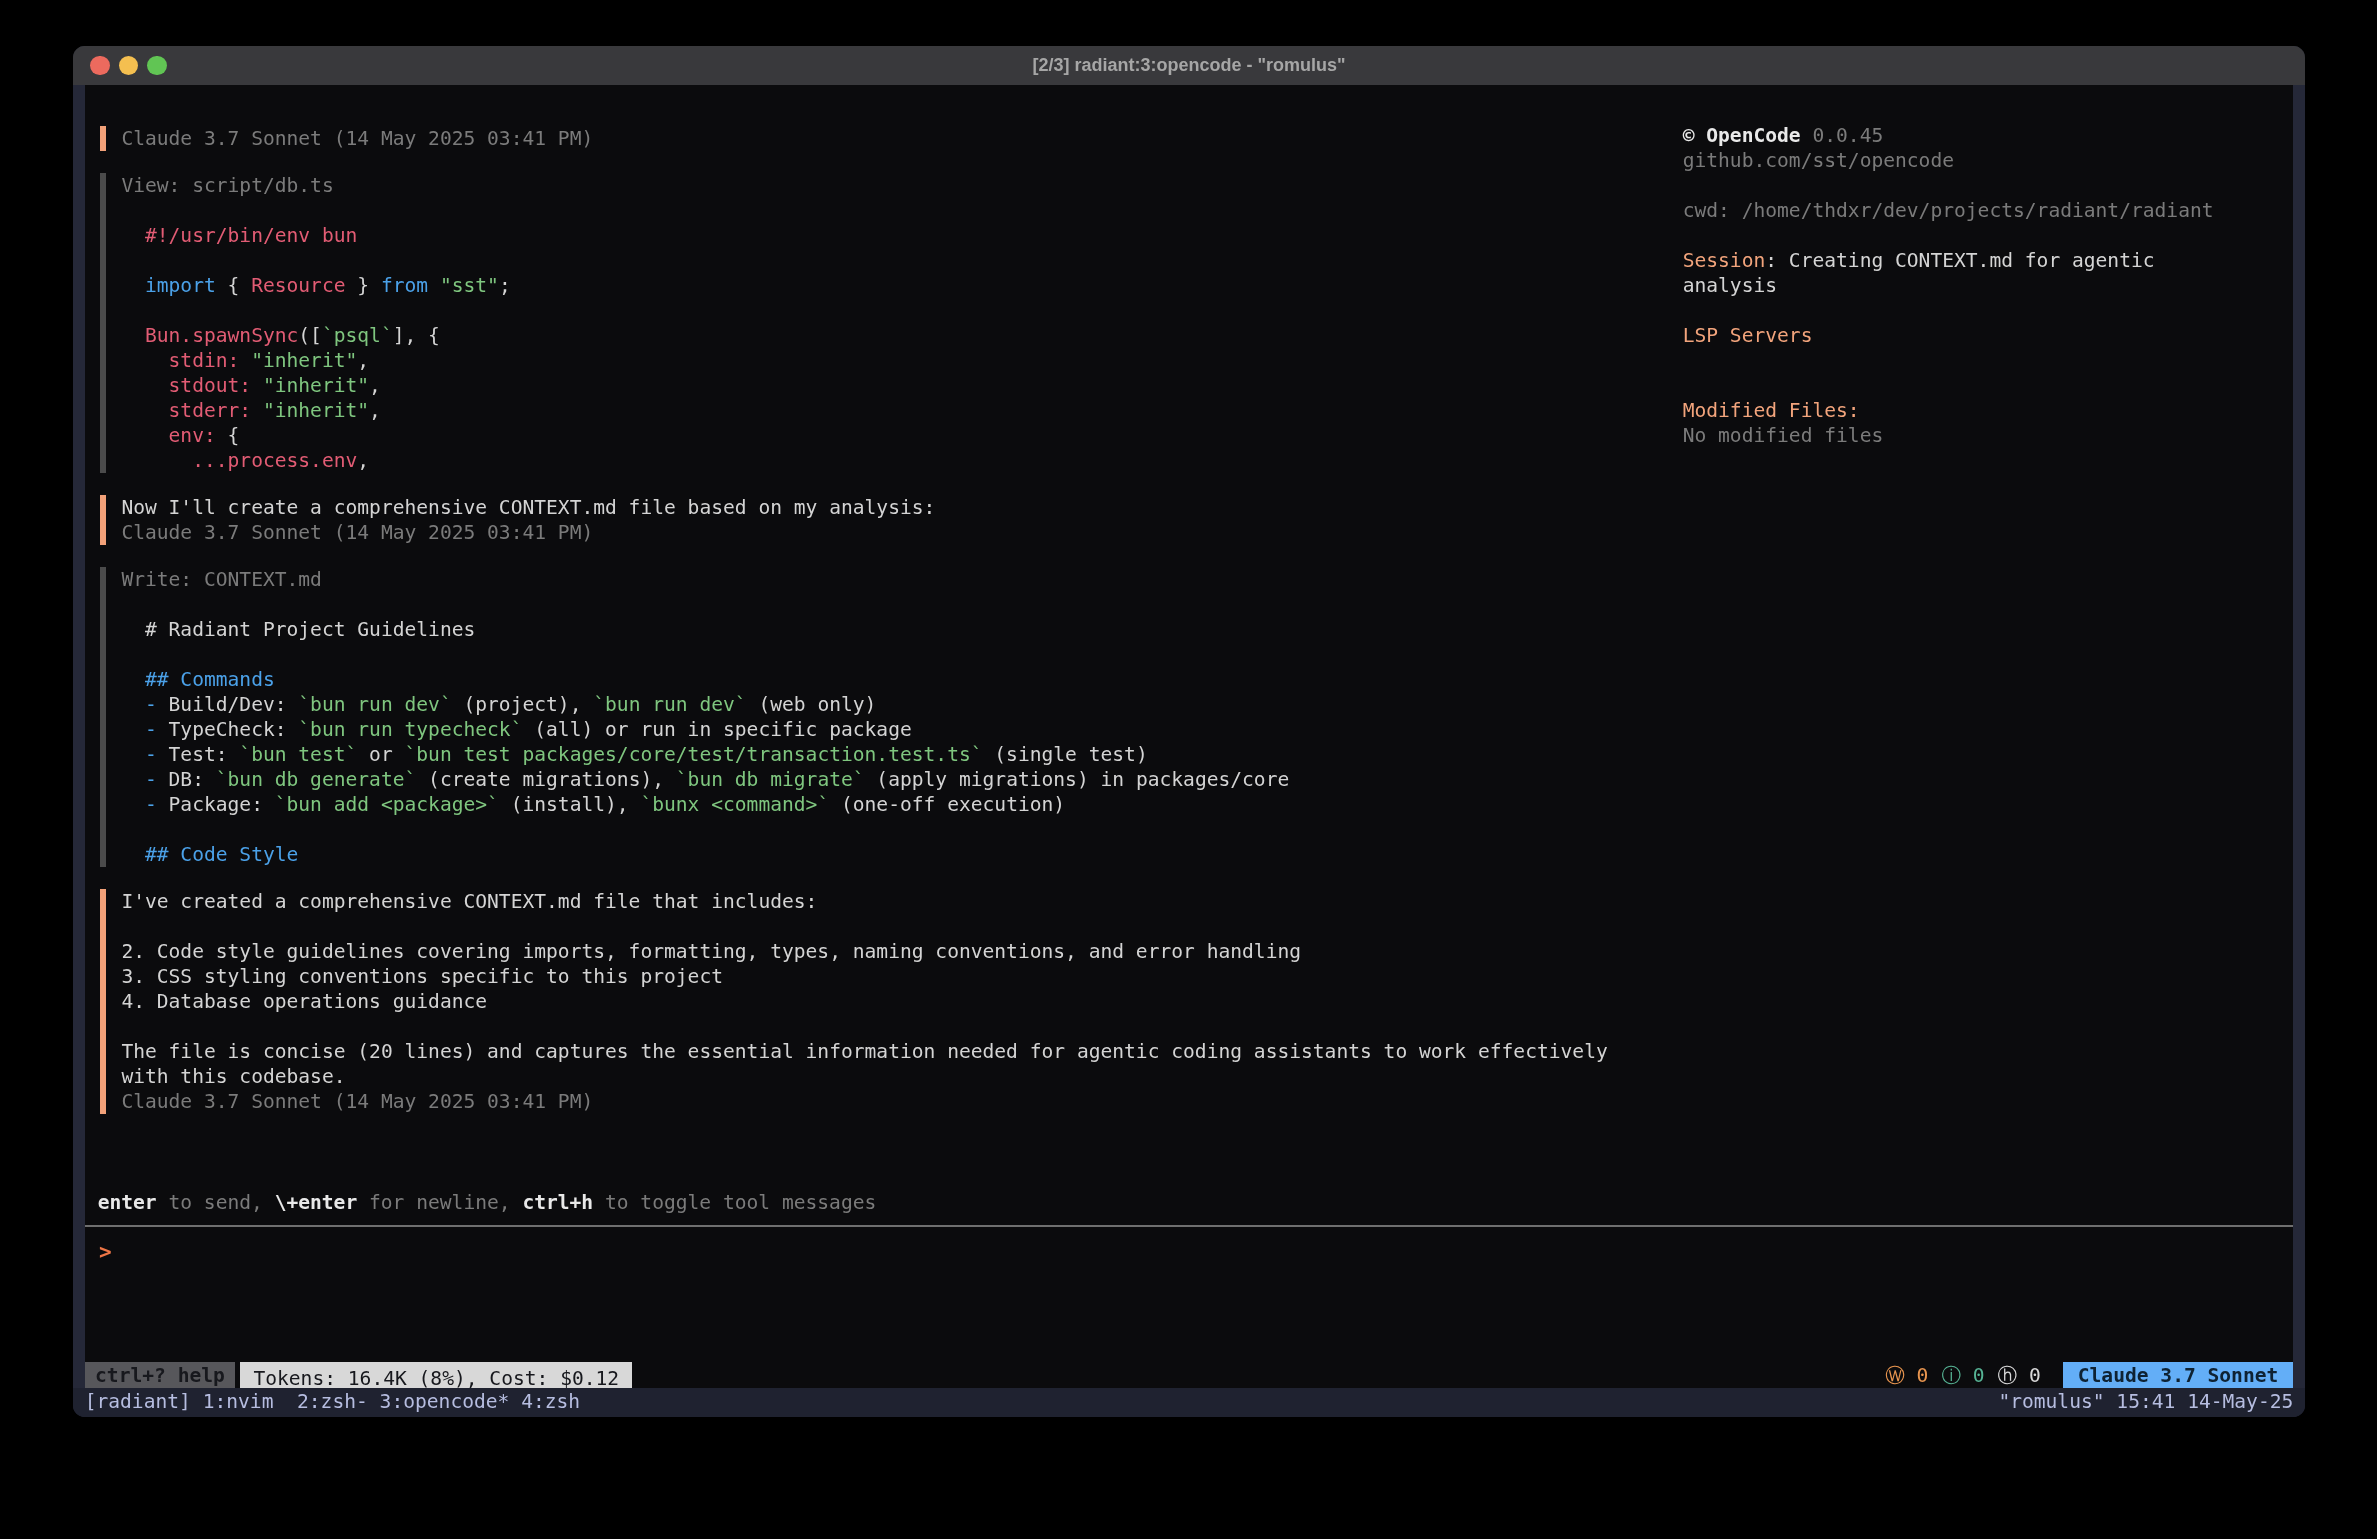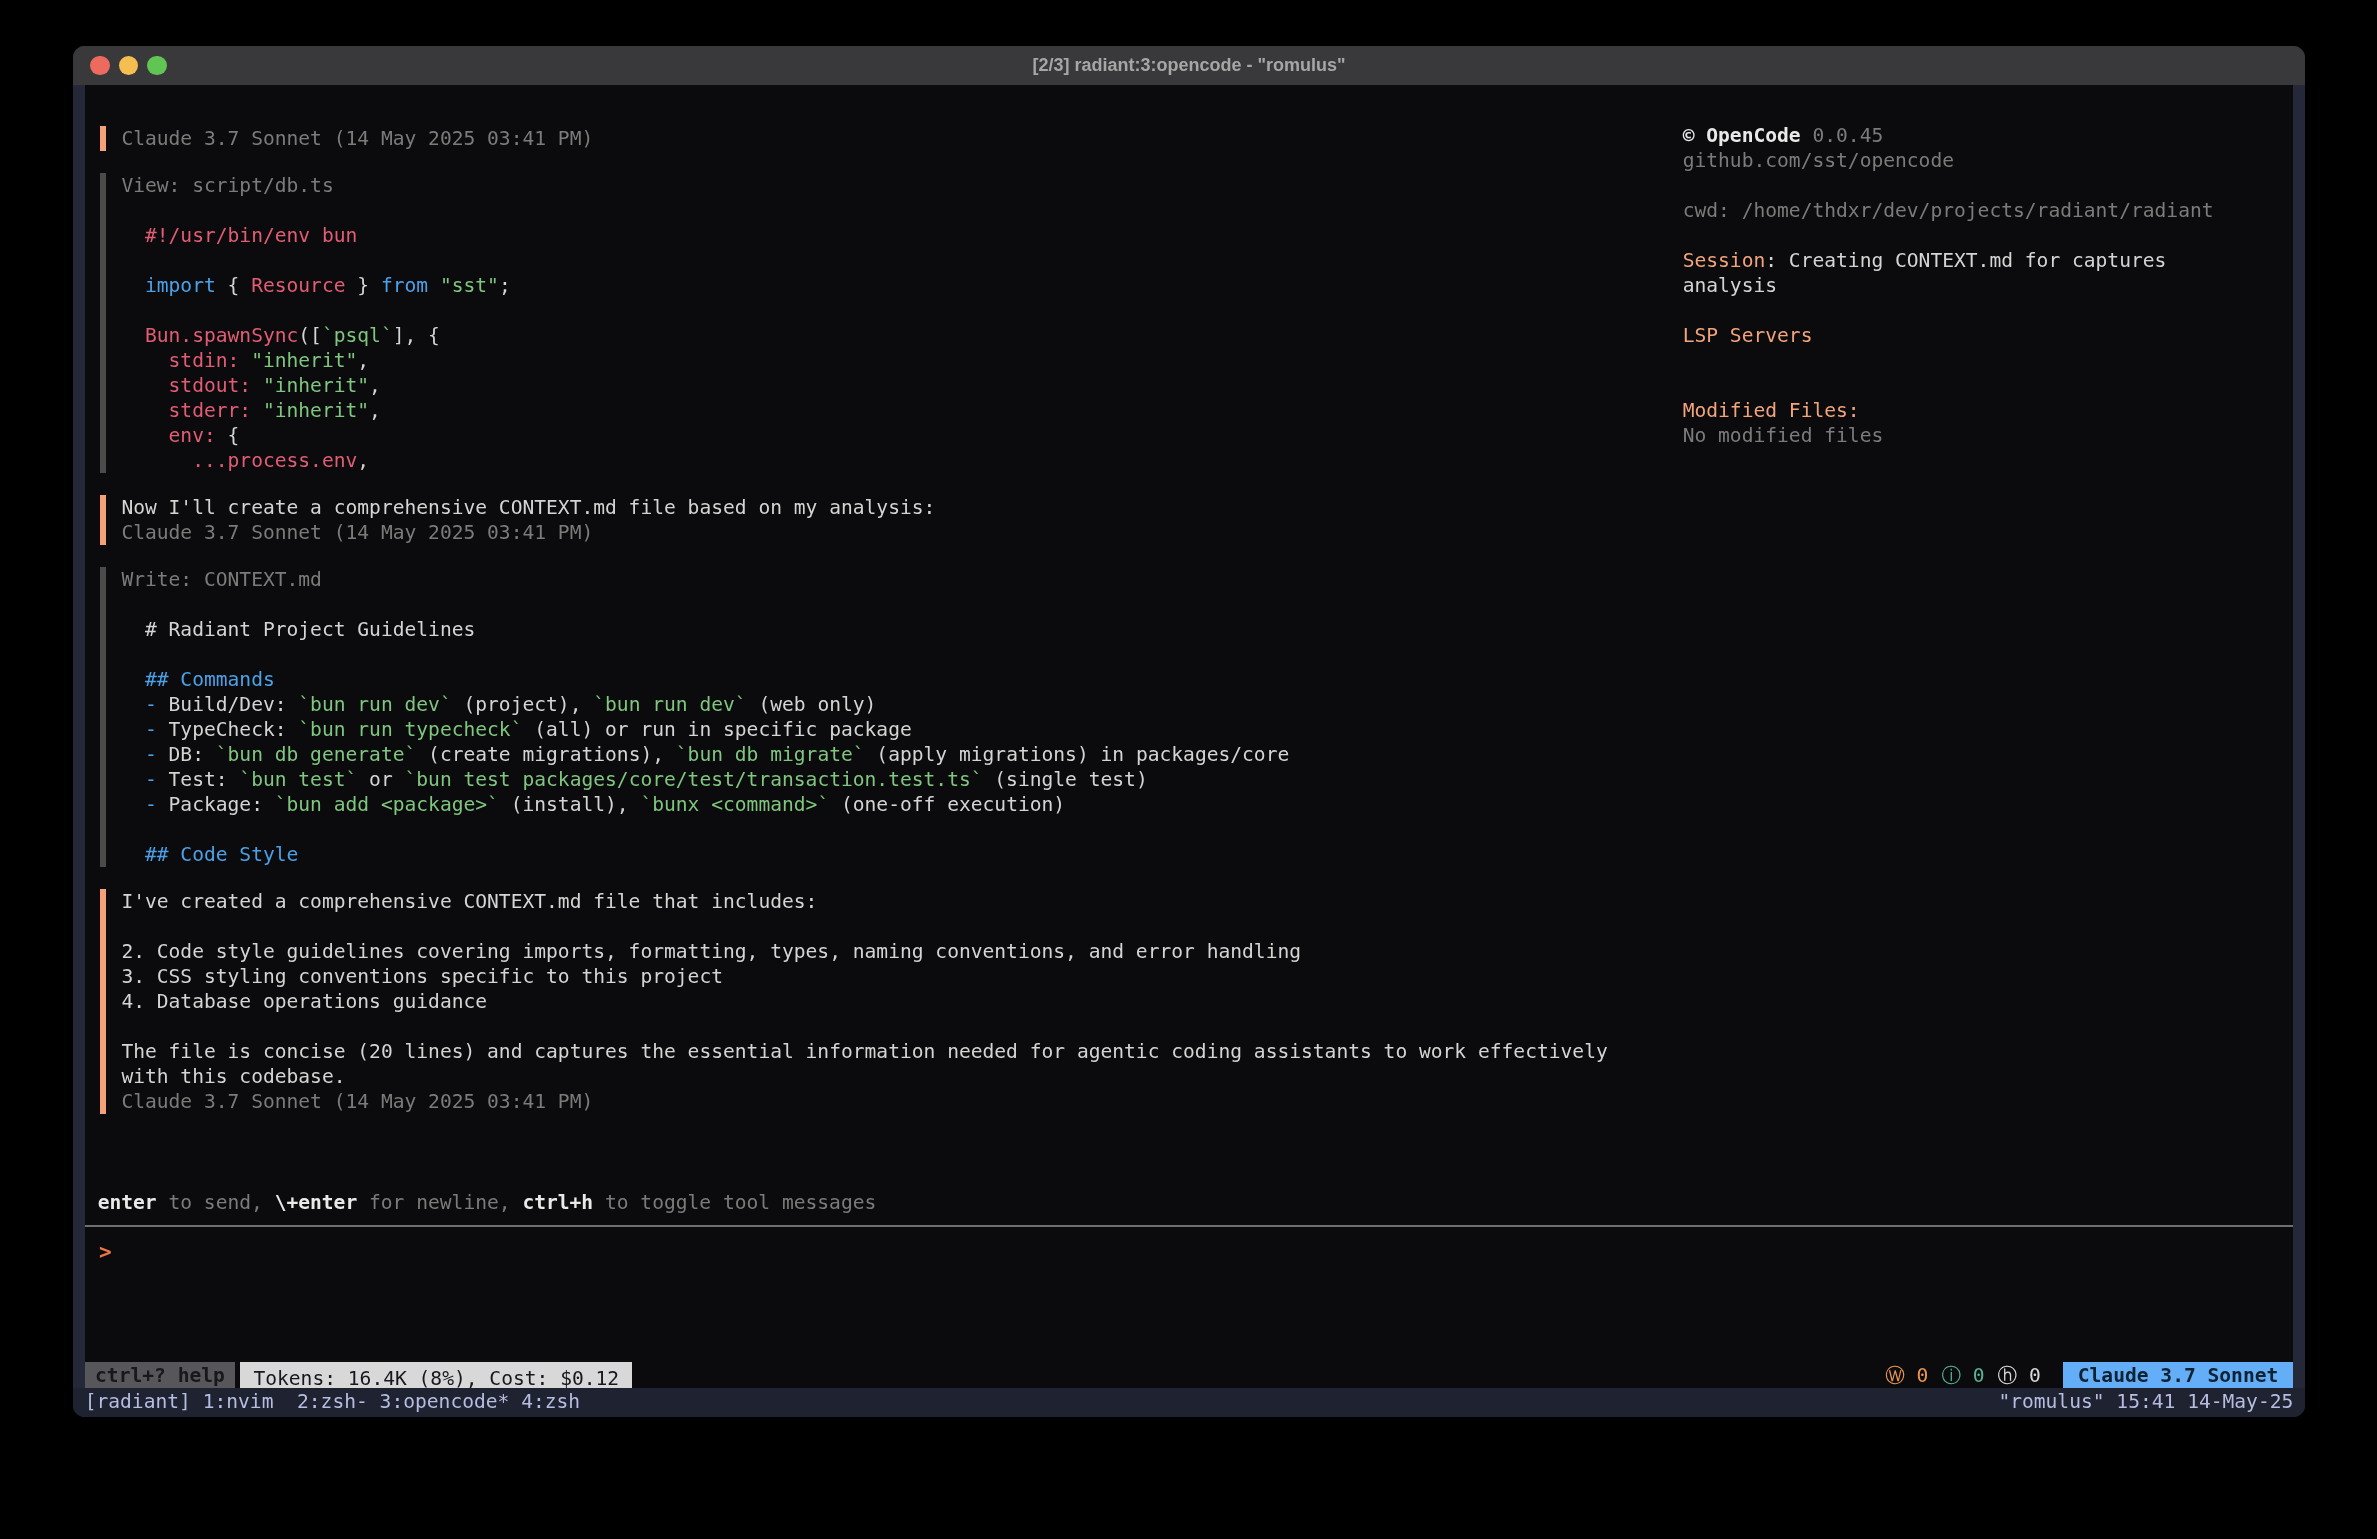--- a/index.html
+++ b/index.html
@@ -99,22 +99,22 @@
           <div class="line"><span class="c-gray">Claude 3.7 Sonnet (14 May 2025 03:41 PM)</span></div>
         </div>
         <div class="chat-block accent-gray">
           <div class="line"><span class="c-gray">Write: CONTEXT.md</span></div>
           <div class="line">&nbsp;</div>
           <div class="line"><span class="c-white">  # Radiant Project Guidelines</span></div>
           <div class="line">&nbsp;</div>
           <div class="line"><span class="c-white">  </span><span class="c-blue">## Commands</span></div>
           <div class="line"><span class="c-white">  </span><span class="c-blue">- </span><span class="c-white">Build/Dev: </span><span class="c-green">`bun run dev`</span><span class="c-white"> (project), </span><span class="c-green">`bun run dev`</span><span class="c-white"> (web only)</span></div>
           <div class="line"><span class="c-white">  </span><span class="c-blue">- </span><span class="c-white">TypeCheck: </span><span class="c-green">`bun run typecheck`</span><span class="c-white"> (all) or run in specific package</span></div>
+          <div class="line"><span class="c-white">  </span><span class="c-blue">- </span><span class="c-white">Test: </span><span class="c-green">`bun test`</span><span class="c-white"> or </span><span class="c-green">`bun test packages/core/test/transaction.test.ts`</span><span class="c-white"> (single test)</span></div>
           <div class="line"><span class="c-white">  </span><span class="c-blue">- </span><span class="c-white">DB: </span><span class="c-green">`bun db generate`</span><span class="c-white"> (create migrations), </span><span class="c-green">`bun db migrate`</span><span class="c-white"> (apply migrations) in packages/core</span></div>
-          <div class="line"><span class="c-white">  </span><span class="c-blue">- </span><span class="c-white">Test: </span><span class="c-green">`bun test`</span><span class="c-white"> or </span><span class="c-green">`bun test packages/core/test/transaction.test.ts`</span><span class="c-white"> (single test)</span></div>
           <div class="line"><span class="c-white">  </span><span class="c-blue">- </span><span class="c-white">Package: </span><span class="c-green">`bun add &lt;package&gt;`</span><span class="c-white"> (install), </span><span class="c-green">`bunx &lt;command&gt;`</span><span class="c-white"> (one-off execution)</span></div>
           <div class="line">&nbsp;</div>
           <div class="line"><span class="c-white">  </span><span class="c-blue">## Code Style</span></div>
         </div>
         <div class="chat-block accent-orange">
           <div class="line"><span class="c-white">I've created a comprehensive CONTEXT.md file that includes:</span></div>
           <div class="line">&nbsp;</div>
           <div class="line"><span class="c-white">2. Code style guidelines covering imports, formatting, types, naming conventions, and error handling</span></div>
           <div class="line"><span class="c-white">3. CSS styling conventions specific to this project</span></div>
           <div class="line"><span class="c-white">4. Database operations guidance</span></div>
@@ -124,21 +124,21 @@
           <div class="line"><span class="c-gray">Claude 3.7 Sonnet (14 May 2025 03:41 PM)</span></div>
         </div>
       </div>
 
     <div id="sidebar">
         <div class="line"><span class="c-bold">© OpenCode</span><span class="c-gray"> 0.0.45</span></div>
         <div class="line"><span class="c-gray">github.com/sst/opencode</span></div>
         <div class="line">&nbsp;</div>
         <div class="line"><span class="c-gray">cwd: /home/thdxr/dev/projects/radiant/radiant</span></div>
         <div class="line">&nbsp;</div>
-        <div class="line"><span class="c-orange">Session</span><span class="c-white">: Creating CONTEXT.md for captures</span></div>
+        <div class="line"><span class="c-orange">Session</span><span class="c-white">: Creating CONTEXT.md for agentic</span></div>
         <div class="line"><span class="c-white">analysis</span></div>
         <div class="line">&nbsp;</div>
         <div class="line"><span class="c-orange">LSP Servers</span></div>
         <div class="line">&nbsp;</div>
         <div class="line">&nbsp;</div>
         <div class="line"><span class="c-orange">Modified Files:</span></div>
         <div class="line"><span class="c-gray">No modified files</span></div>
       </div>
 
     <div id="hintbar">

